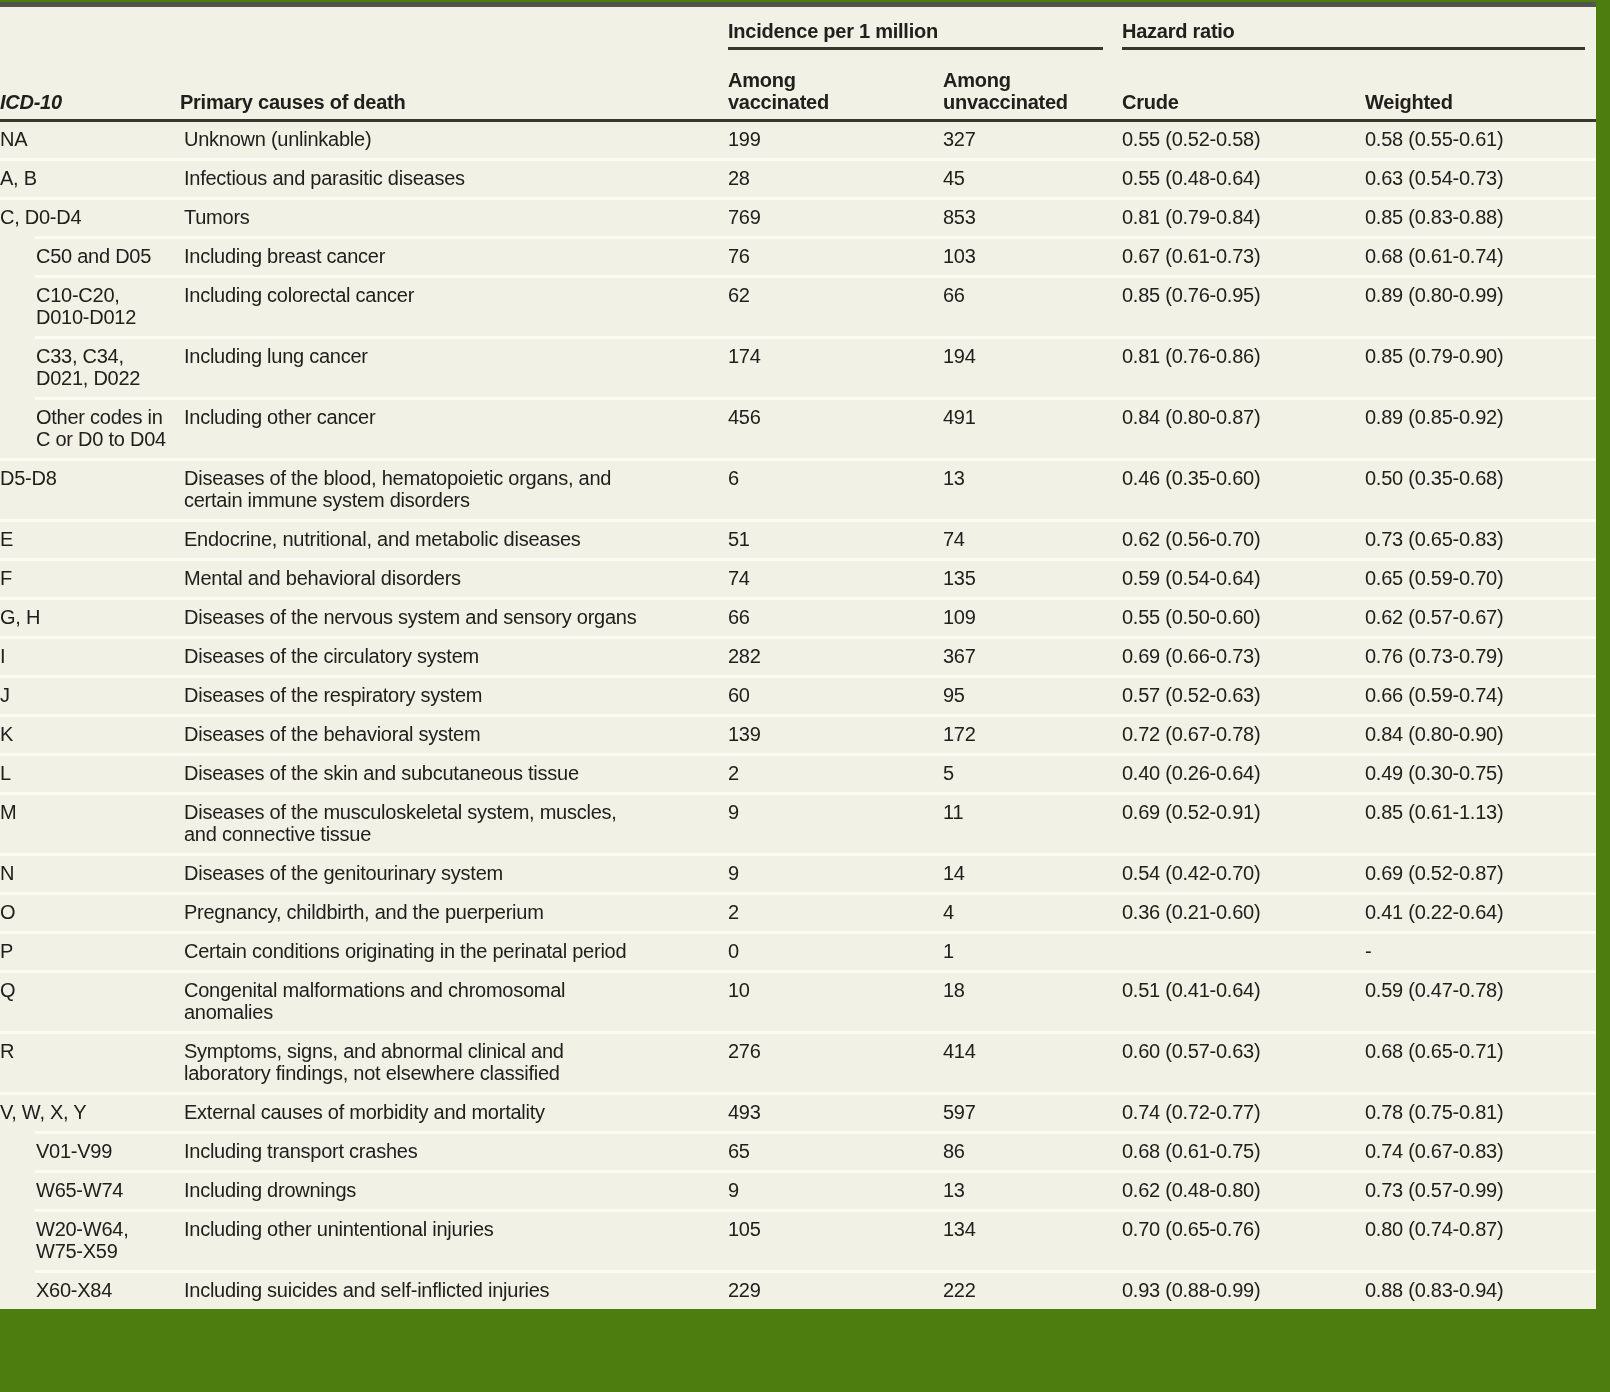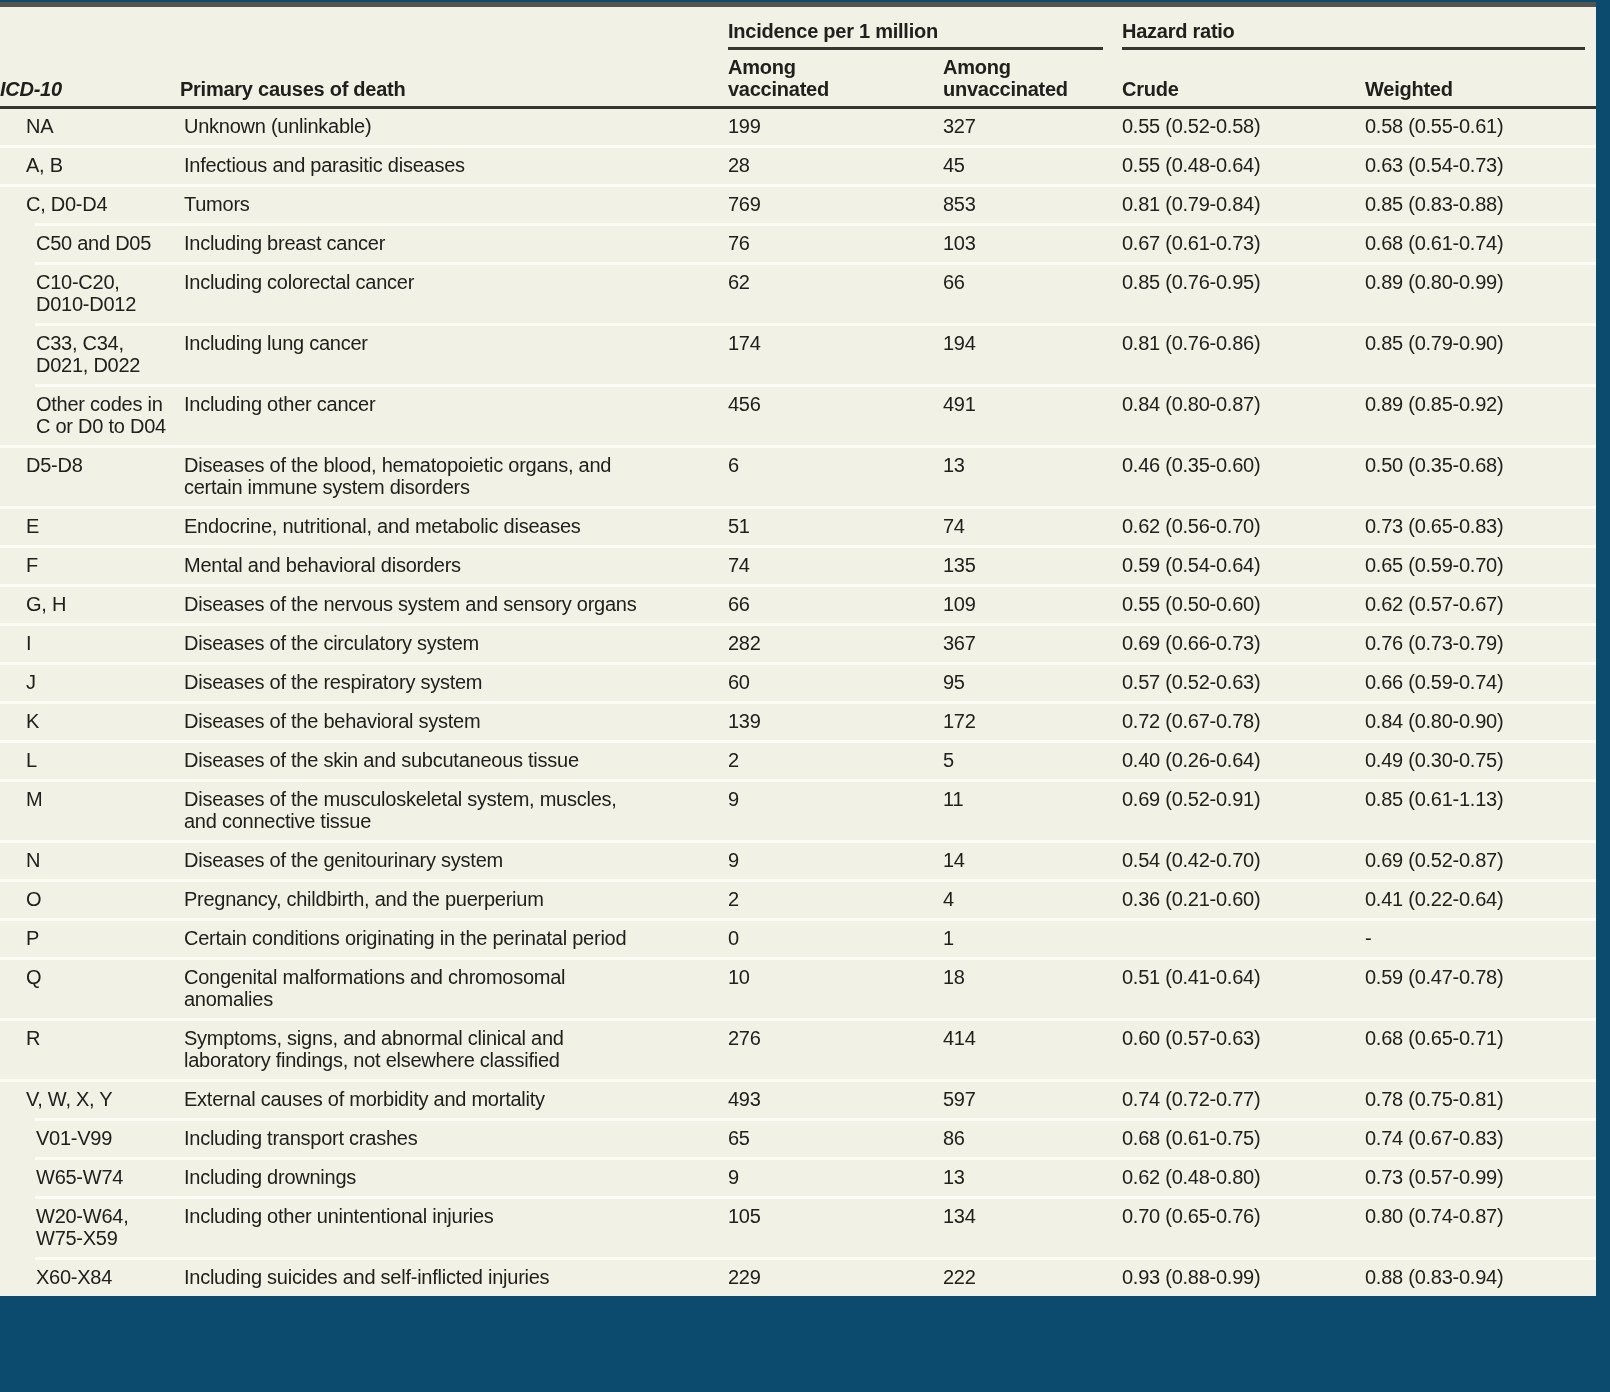--- a/index.html
+++ b/index.html
@@ -13,21 +13,21 @@
   html, body { background: #ffffff; }
   body {
     font-family: "Liberation Sans", "DejaVu Sans", sans-serif;
     color: var(--ink);
     letter-spacing: -0.25px;
   }
   .page {
     position: relative;
     width: 1610px;
     height: 1392px;
-    background: #0c4a6e;
+    background: #4d7c0f;
     overflow: hidden;
   }
   .topbar {
     width: 1596px;
     height: 5px;
     margin-top: 2px;
     background: var(--topbar);
   }
   table.jama {
     width: 1596px;
@@ -54,33 +54,33 @@
   tr.spanner-row th { padding: 13px 0 0 0; vertical-align: top; }
   .spanner-inner {
     display: block;
     border-bottom: 3px solid var(--rule);
     padding-bottom: 5px;
   }
   .spanner-inner.incidence { margin-right: 19px; }
   .spanner-inner.hazard { margin-right: 11px; }
 
   tr.colhead-row th {
-    padding: 6px 6px 6px 0;
+    padding: 19px 6px 6px 0;
     border-bottom: 3px solid var(--rule);
     white-space: pre-line;
   }
   th.icd-h { font-style: italic; padding-left: 14px; }
   th.cause-h { padding-left: 4px; }
 
   tbody td {
     vertical-align: top;
     padding: 6px 6px 8px 0;
     color: var(--ink);
   }
-  tbody td.icd { padding-left: 26px; }
+  tbody td.icd { padding-left: 0; }
   tbody td.cause { padding-left: 4px; }
   .cause-inner { max-width: 462px; }
   tbody tr + tr td { border-top: 3px solid var(--sep); }
   tbody tr.sub td.icd {
     padding-left: 36px;
     border-top-color: transparent;
     position: relative;
   }
   tbody tr.sub td.icd::before {
     content: "";

